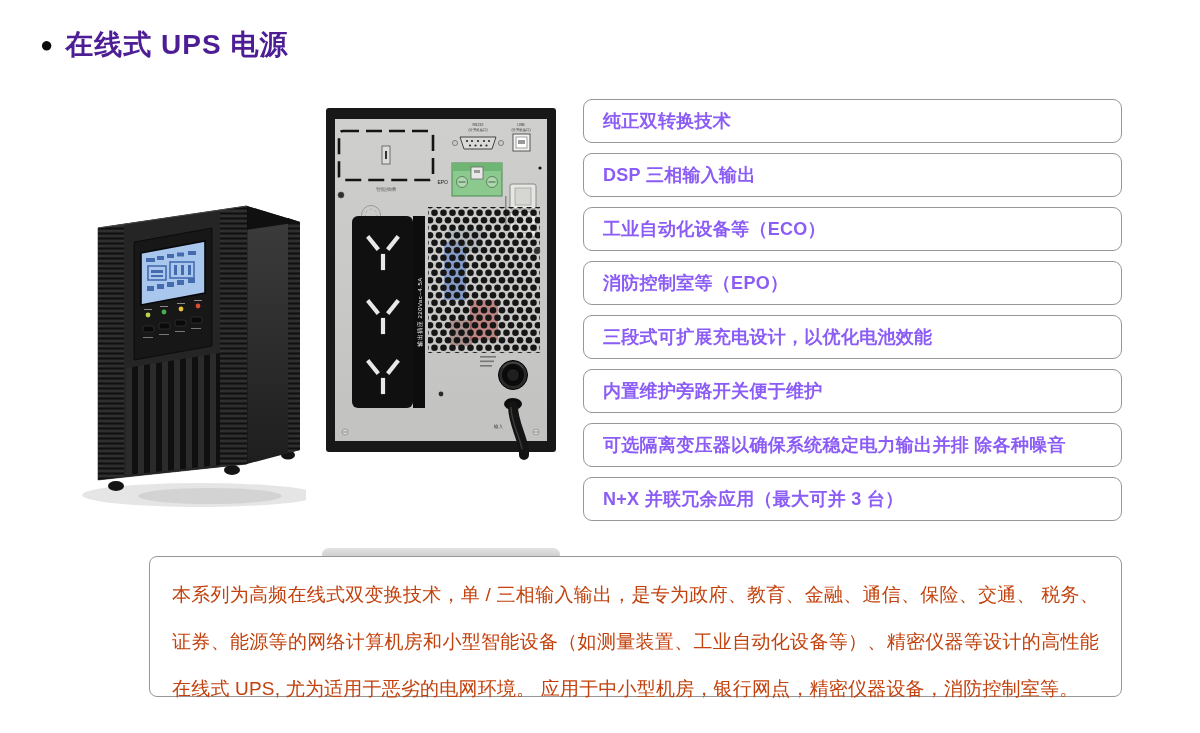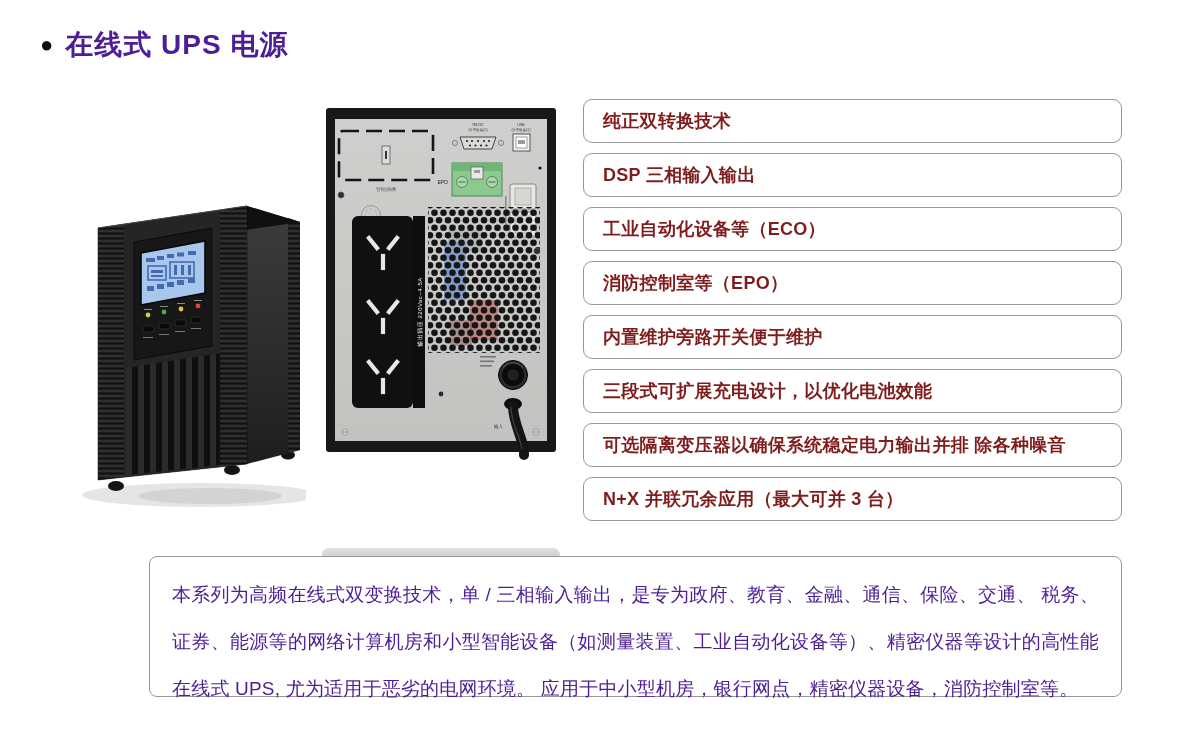--- a/index.html
+++ b/index.html
@@ -8,27 +8,27 @@
 
   
   .header{position:absolute;left:40px;top:26px;display:flex;align-items:center;}
   .header .bullet{font-size:22px;line-height:1;color:#0c0c0c;margin-right:12px;}
   .header .title{font-size:28px;font-weight:bold;color:#4c1d95;letter-spacing:1px;}
 
   
   .features{position:absolute;left:583px;top:99px;width:539px;}
   .feature-box{height:44px;border:1.3px solid #979797;border-radius:9px;margin-bottom:10px;
                display:flex;align-items:center;padding:0 19px;box-sizing:border-box;background:#fff;}
-  .feature-box span{font-size:18px;color:#7f1d1d;font-weight:600;letter-spacing:.3px;white-space:nowrap;}
+  .feature-box span{font-size:18px;color:#8b5cf6;font-weight:600;letter-spacing:.3px;white-space:nowrap;}
 
   
   .description-box{position:absolute;left:149px;top:556px;width:973px;height:141px;
                    border:1.3px solid #979797;border-radius:8px;box-sizing:border-box;
                    padding:14px 22px 0 22px;background:#fff;}
-  .description-box p{margin:0;font-size:19px;line-height:47px;color:#4c1d95;font-weight:500;
+  .description-box p{margin:0;font-size:19px;line-height:47px;color:#c2410c;font-weight:500;
                      text-align:justify;letter-spacing:.2px;}
 
   
   .front-ups{position:absolute;left:60px;top:196px;width:246px;height:316px;}
   .rear-ups{position:absolute;left:322px;top:104px;width:240px;height:458px;}
 </style>
 </head>
 <body>
 
 <div class="page">
@@ -274,24 +274,24 @@
     <div class="feature-box">
         <span>DSP 三相输入输出</span>
       </div>
     <div class="feature-box">
         <span>工业自动化设备等（ECO）</span>
       </div>
     <div class="feature-box">
         <span>消防控制室等（EPO）</span>
       </div>
     <div class="feature-box">
+        <span>三段式可扩展充电设计，以优化电池效能</span>
+      </div>
+    <div class="feature-box">
         <span>内置维护旁路开关便于维护</span>
-      </div>
-    <div class="feature-box">
-        <span>三段式可扩展充电设计，以优化电池效能</span>
       </div>
     <div class="feature-box">
         <span>可选隔离变压器以确保系统稳定电力输出并排 除各种噪音</span>
       </div>
     <div class="feature-box">
         <span>N+X 并联冗余应用（最大可并 3 台）</span>
       </div>
   </div>
 
   <div class="description-box">

